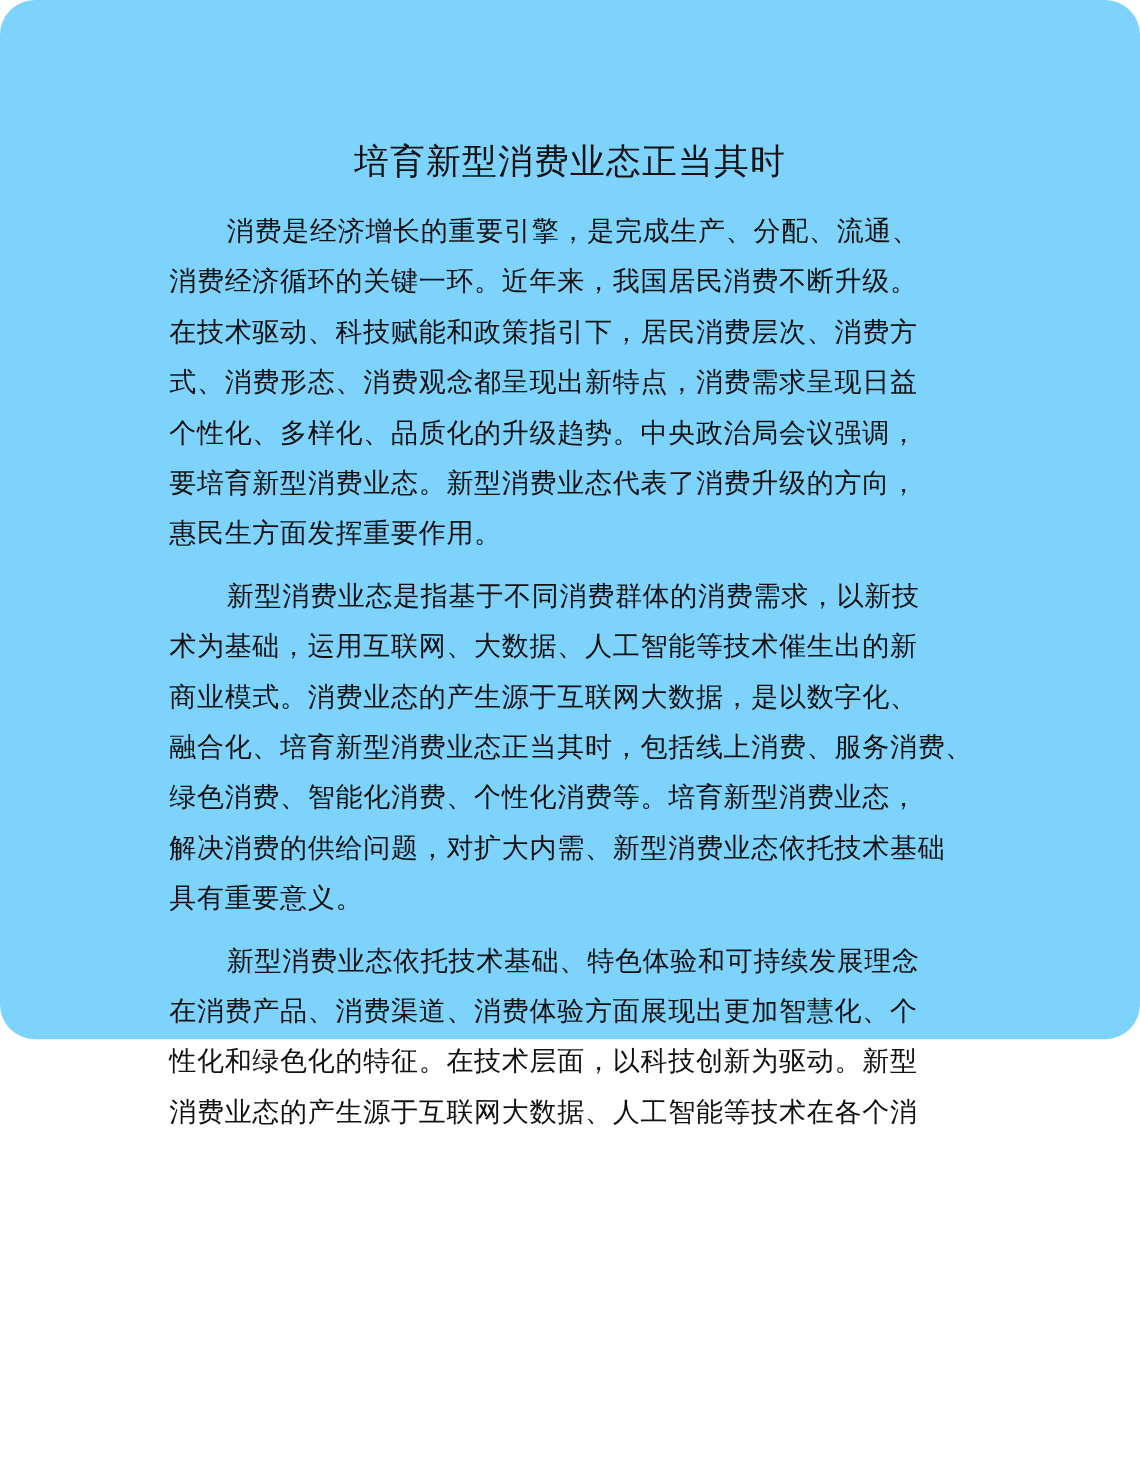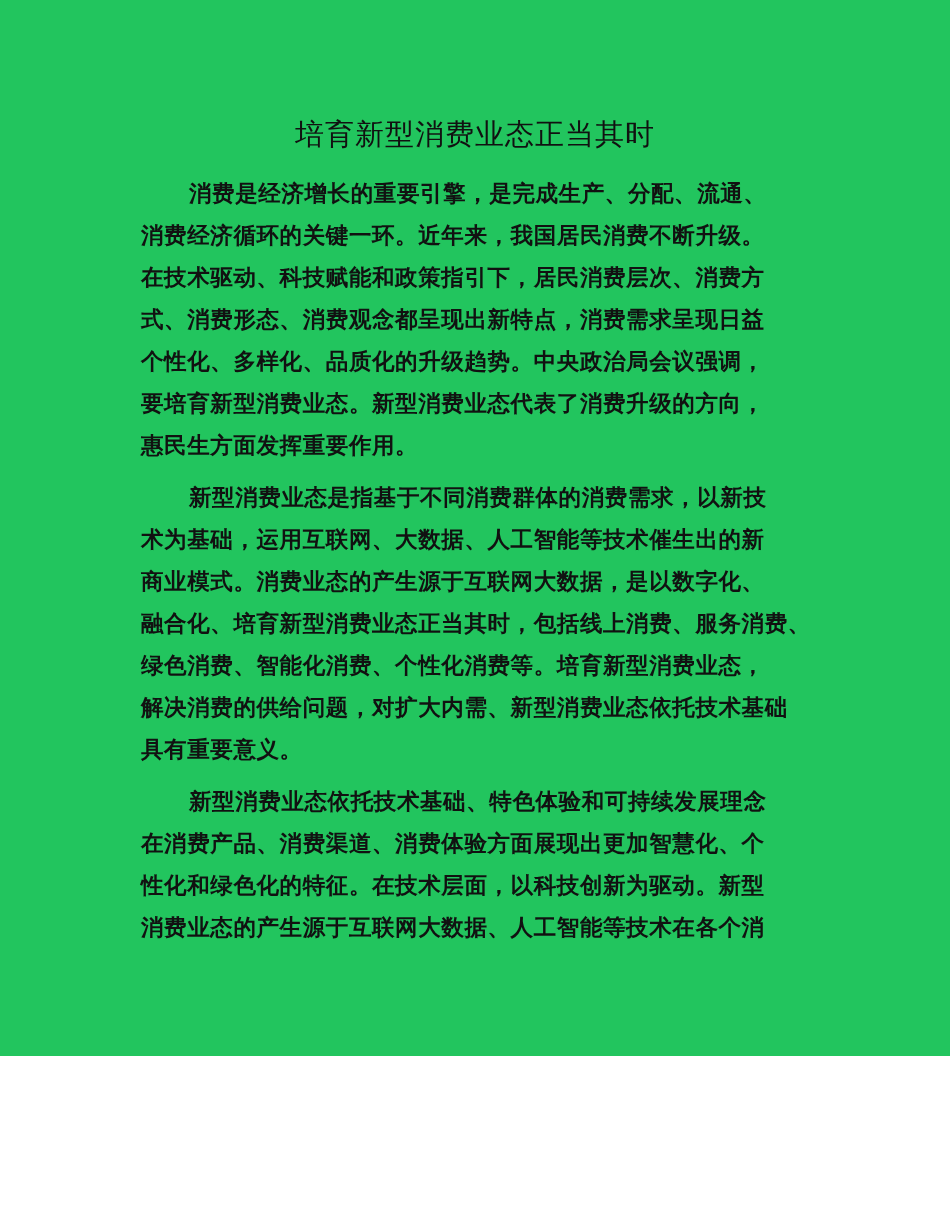--- a/index.html
+++ b/index.html
@@ -13,22 +13,23 @@
       position: relative;
       overflow: hidden;
       font-family: "DejaVu Sans", "Liberation Sans", sans-serif;
       color: #111111;
     }
     .page {
       position: absolute;
       left: 0;
       top: 0;
       width: 950px;
-      height: 1056px;
-      background: #22c55e;
+      height: 866px;
+      background: #7dd3fc;
+      border-radius: 29px;
     }
     .title {
       position: absolute;
       left: 0;
       top: 112px;
       width: 950px;
       text-align: center;
       font-size: 29px;
       line-height: 44px;
       letter-spacing: 1px;
@@ -45,21 +46,20 @@
       margin: 0;
       padding: 0;
     }
     .line {
       display: block;
       font-size: 22.5px;
       line-height: 42px;
       height: 42px;
       white-space: nowrap;
       letter-spacing: 0.6px;
-      font-weight: bold;
     }
     .line.indent {
       padding-left: 48px;
     }
     .para + .para {
       margin-top: 10px;
     }
   </style>
 </head>
 <body>

